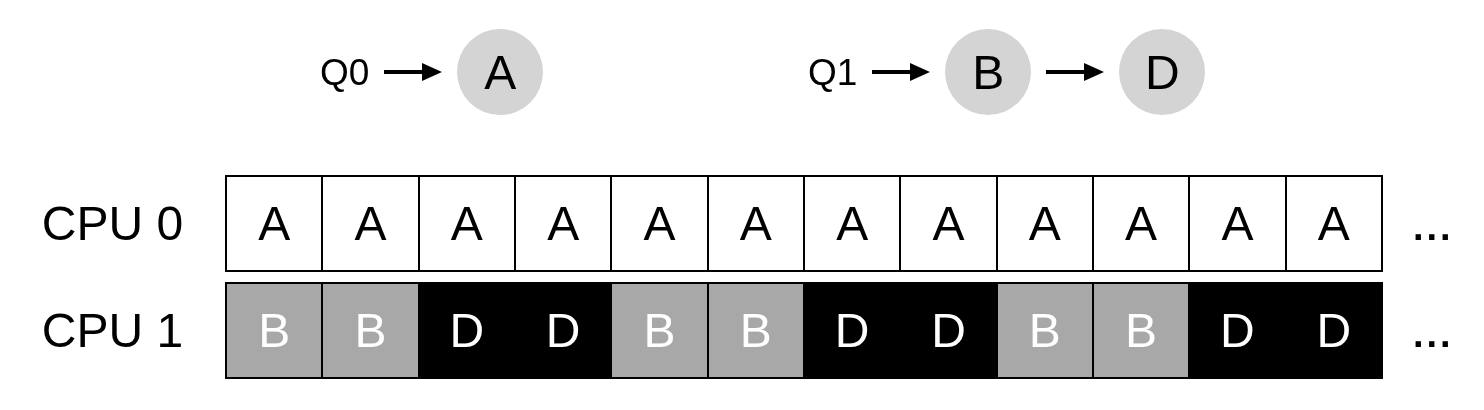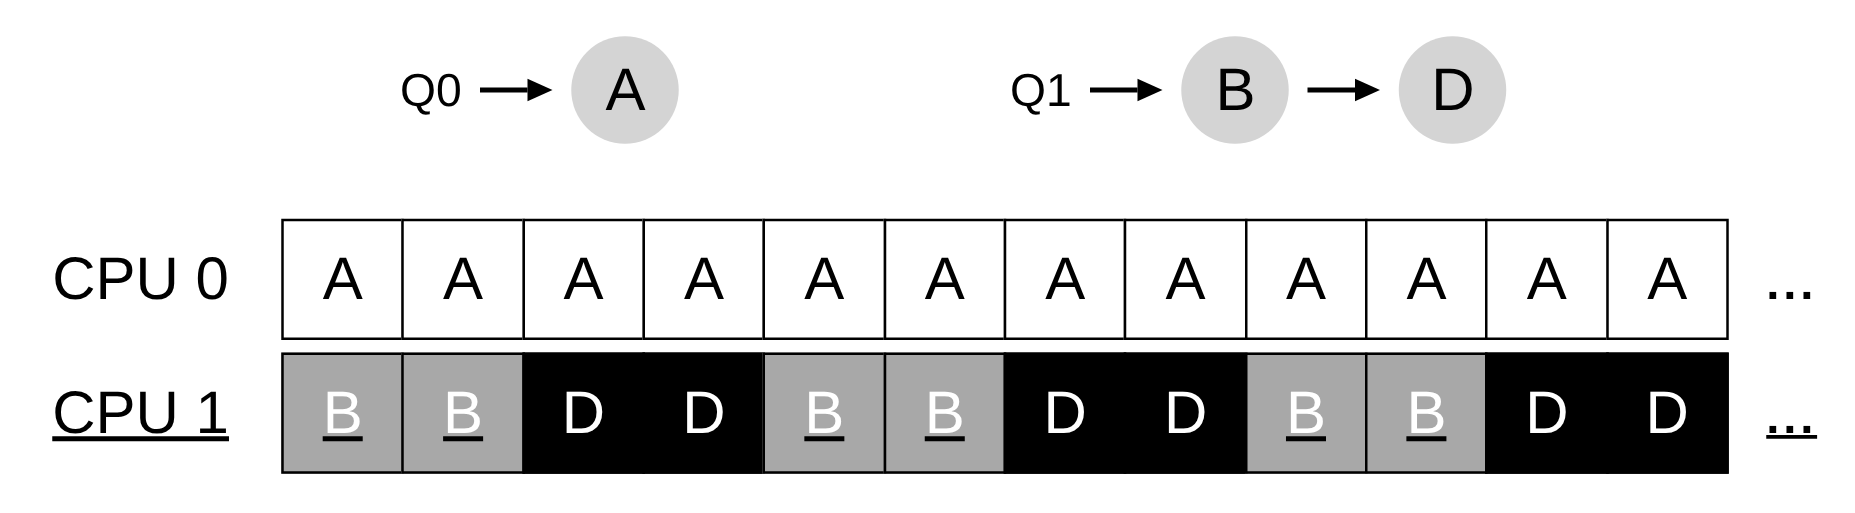--- a/index.html
+++ b/index.html
@@ -45,21 +45,21 @@
     font-size: 48px;
   }
 
   
   .timeline { position: absolute; top: 175px; left: 0; right: 0; height: 220px; }
   .cpu-row {
     position: absolute; left: 0;
     display: flex; align-items: center;
   }
   .cpu-row-0 { top: 0; }
-  .cpu-row-1 { top: 107px; text-decoration: underline; }
+  .cpu-row-1 { top: 107px; }
   .cpu-label {
     width: 225px; flex: 0 0 225px;
     text-align: center;
     font-size: 48px;
     white-space: nowrap;
   }
   .cells {
     display: flex;
     width: 1158px; flex: 0 0 1158px;
     height: 97px;

